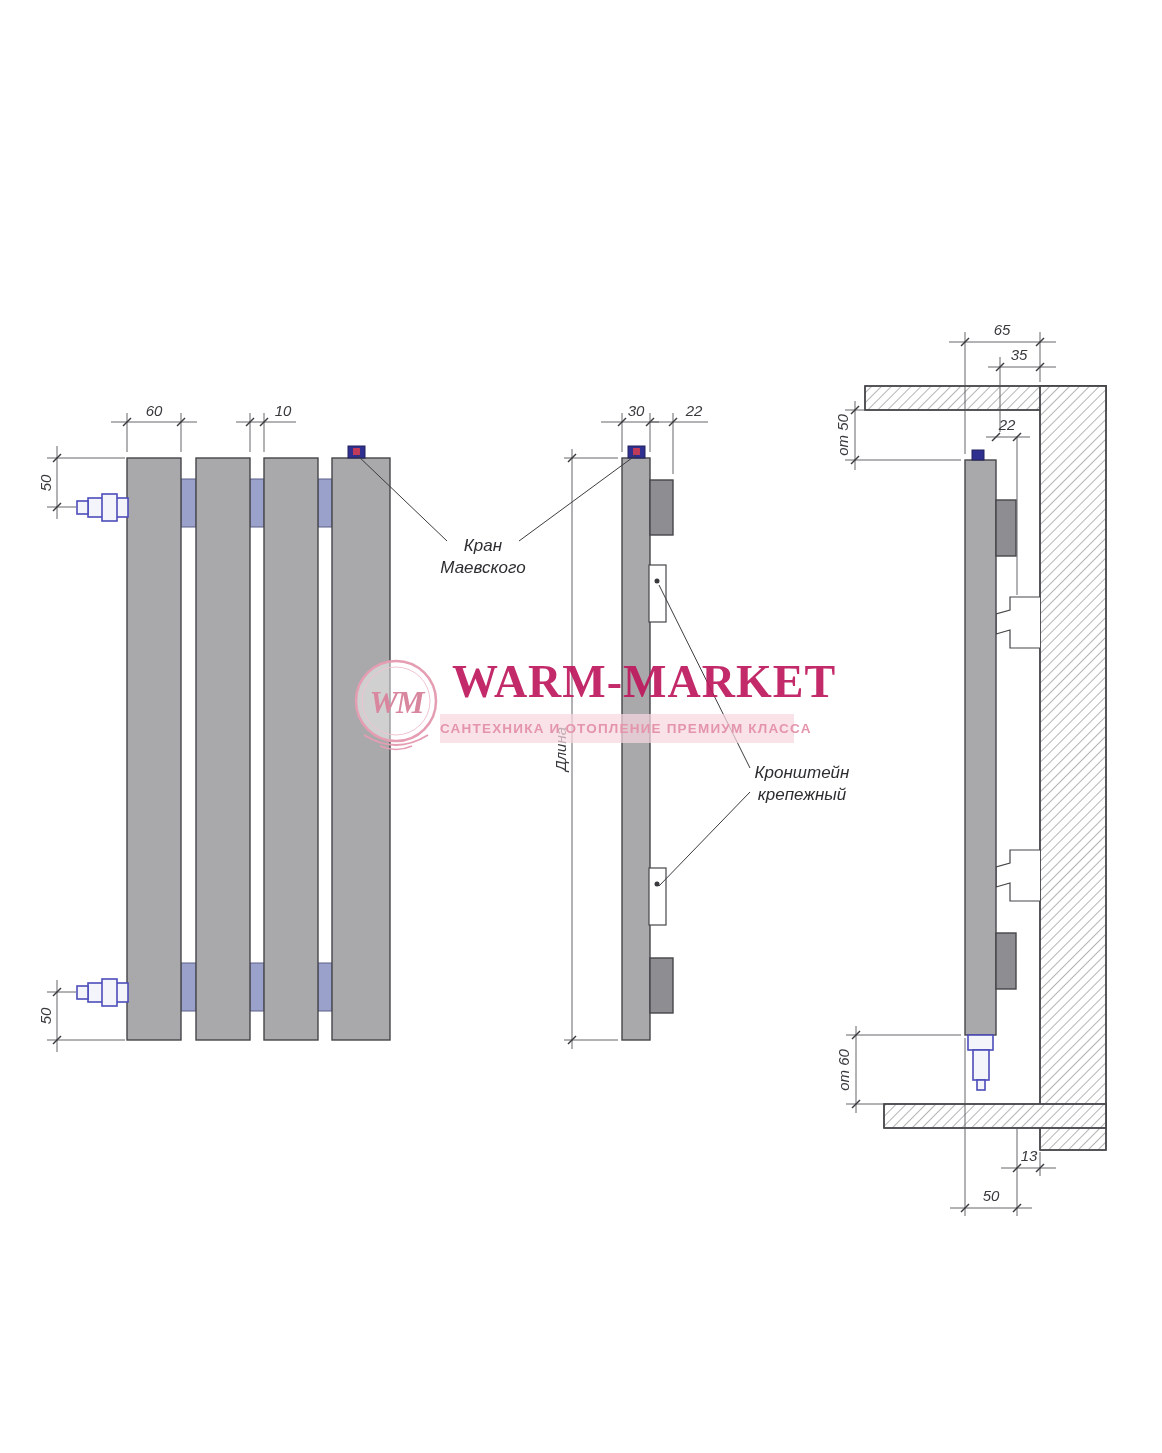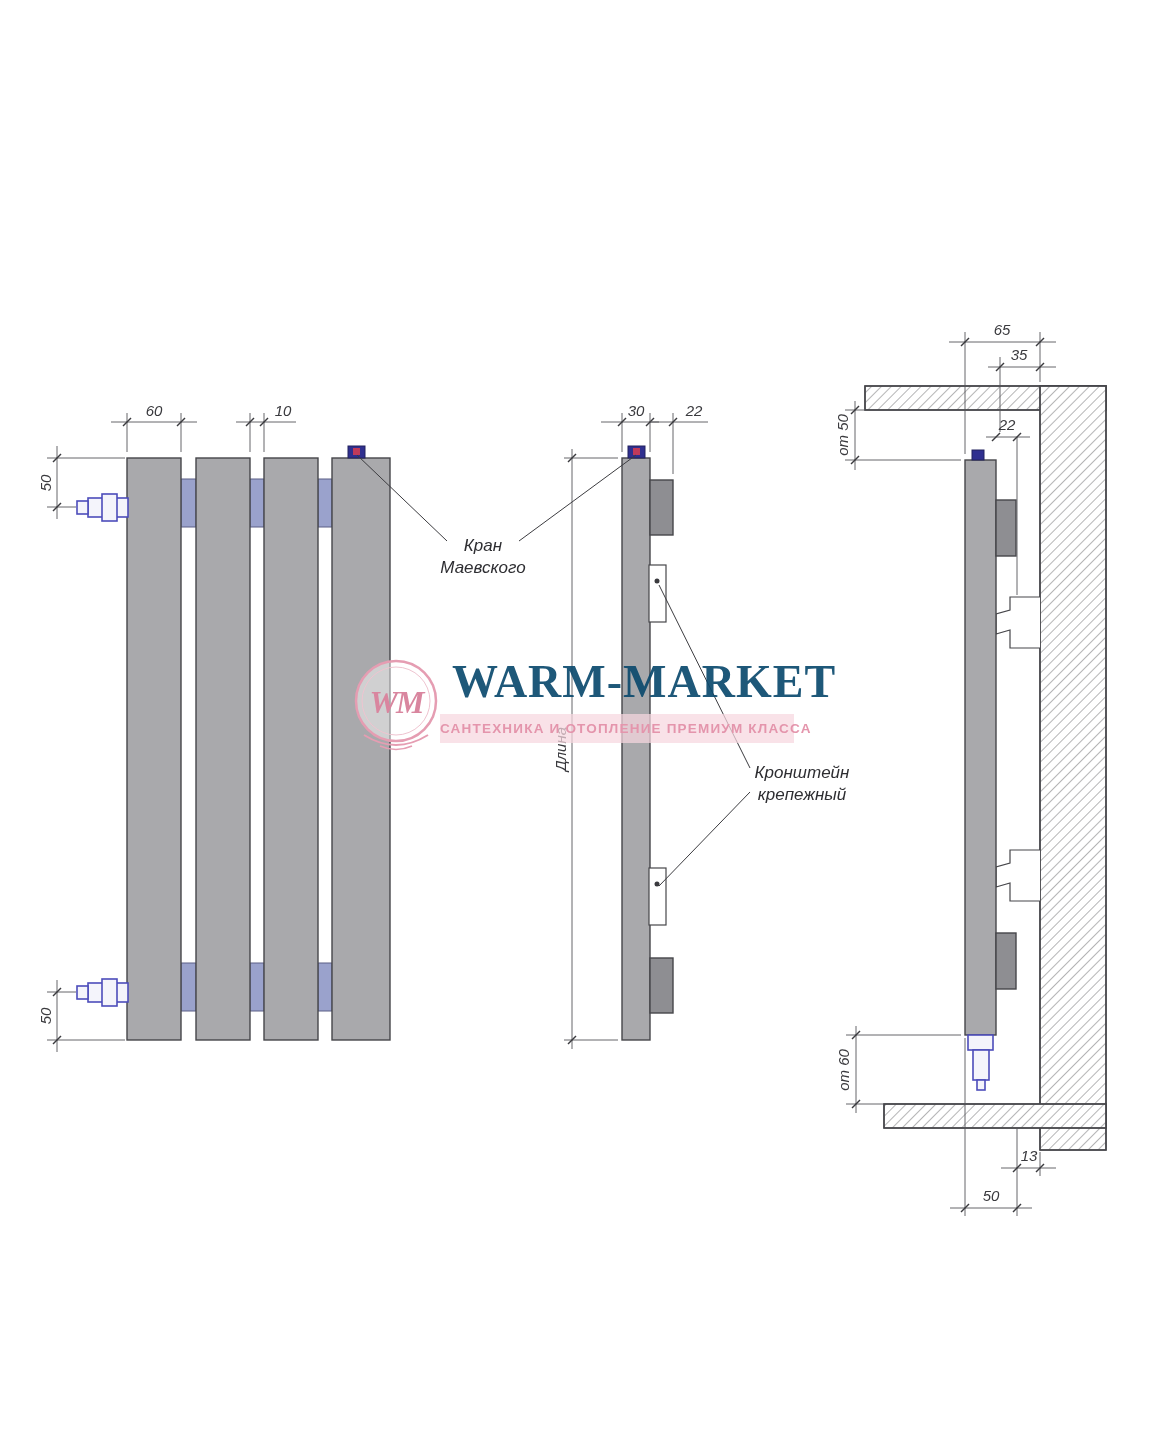--- a/index.html
+++ b/index.html
@@ -20,21 +20,21 @@
   .leader    { stroke:#3c3c40; stroke-width:1; fill:none; }
   .tick      { stroke:#3a3a3e; stroke-width:1.4; }
   .dim  { font:italic 15px "Liberation Sans", sans-serif; fill:#3a3a3e; }
   .note { font:italic 17px "Liberation Sans", sans-serif; fill:#2e2e32; }
 
   .watermark { position:absolute; left:338px; top:653px; width:470px; height:106px; }
   .wm-logo { position:absolute; left:6px; top:0; }
   .wm-title {
     position:absolute; left:114px; top:2px; white-space:nowrap;
     font-family:"Liberation Serif", serif; font-weight:bold;
-    font-size:46px; letter-spacing:1px; color:#0c4a6e; opacity:0.92;
+    font-size:46px; letter-spacing:1px; color:#be185d; opacity:0.92;
   }
   .wm-subtitle {
     position:absolute; left:102px; top:61px; width:354px; text-align:center;
     font-family:"Liberation Sans", sans-serif; font-weight:bold;
     font-size:13.5px; letter-spacing:1.2px; color:#e495ac;
     background:rgba(246,215,223,0.72); padding:7px 0; white-space:nowrap;
   }
 </style>
 </head>
 <body>

